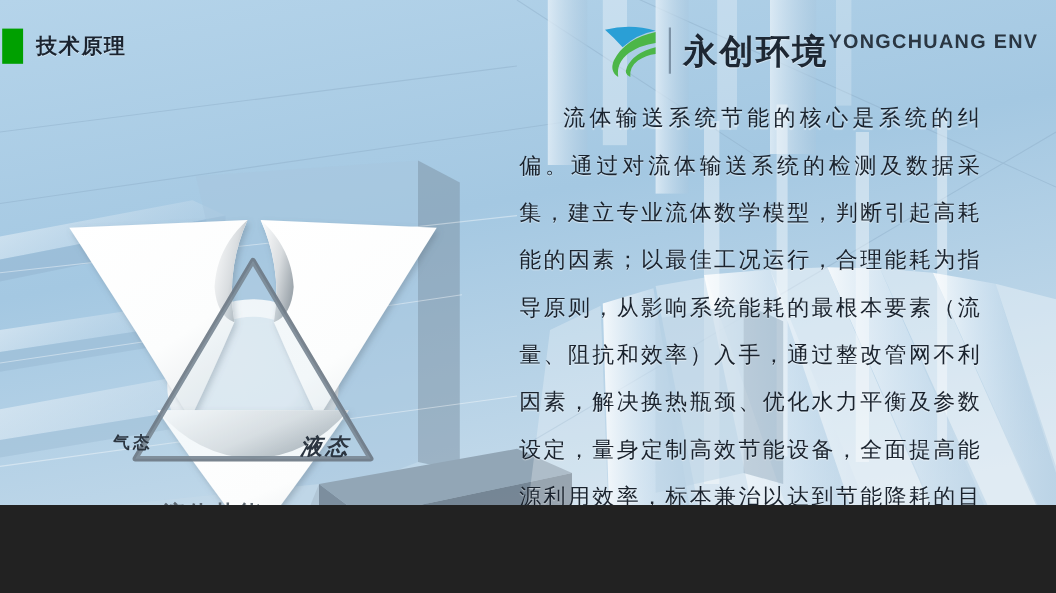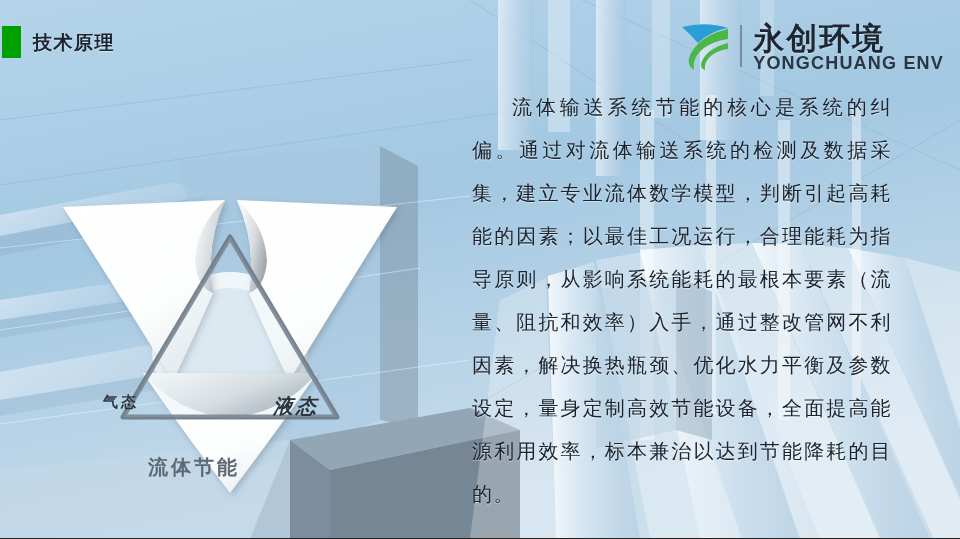--- a/index.html
+++ b/index.html
@@ -1,21 +1,21 @@
 <!DOCTYPE html>
 <html lang="zh"><head>
 <meta charset="utf-8">
 <title>技术原理 — 流体输送系统节能</title>
 <style>
   html,body{margin:0;padding:0;background:#222;}
   *{box-sizing:border-box;}
 
   .slide{
     position:relative;
-    width:960px;height:538px;
+    width:960px;height:459px;
     overflow:hidden;
     font-family:"Liberation Sans","DejaVu Sans",sans-serif;
     background:linear-gradient(165deg,#b3d3ea 0%,#a9cce6 22%,#9dc4e0 48%,#b8d4e8 70%,#cfe0ee 100%);
   }
 
   
   .bg{position:absolute;inset:0;overflow:hidden;}
   .bg svg{position:absolute;inset:0;width:960px;height:539px;display:block;}
 
   
@@ -27,21 +27,21 @@
     position:absolute;left:33px;top:30px;
     font-size:19px;font-weight:bold;color:#1b2430;
     letter-spacing:1.5px;line-height:26px;
     text-shadow:0 1px 0 rgba(255,255,255,.45);
   }
 
   
   .logo{position:absolute;right:16px;top:20px;height:52px;display:flex;align-items:center;}
   .logo-mark{width:56px;height:50px;position:relative;flex:0 0 auto;}
   .logo-div{width:2px;height:42px;background:rgba(70,90,110,.55);margin:0 11px 0 6px;flex:0 0 auto;}
-  .logo-txt{display:flex;flex-direction:column;justify-content:center;}
+  .logo-txt{display:flex;flex-direction:row;justify-content:center;}
   .logo-cn{
     font-size:31px;font-weight:bold;color:#1d2733;line-height:33px;
     letter-spacing:2px;
     text-shadow:0 1px 1px rgba(255,255,255,.5);
   }
   .logo-en{
     font-size:18px;font-weight:bold;color:#2a3642;line-height:15px;
     letter-spacing:1.2px;margin-top:1px;
   }
 

